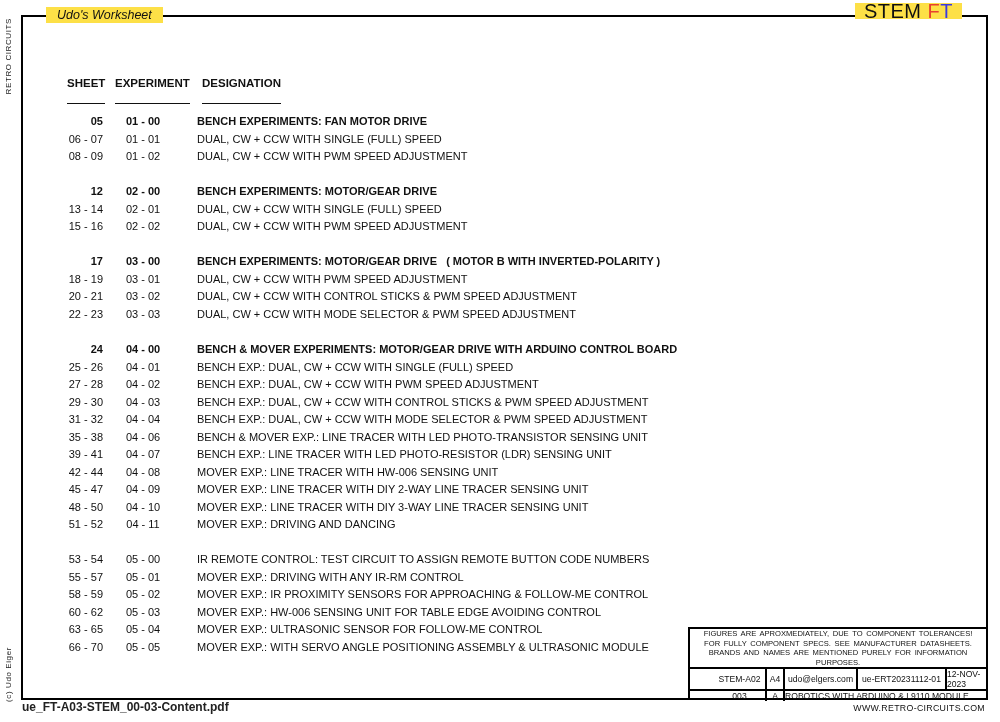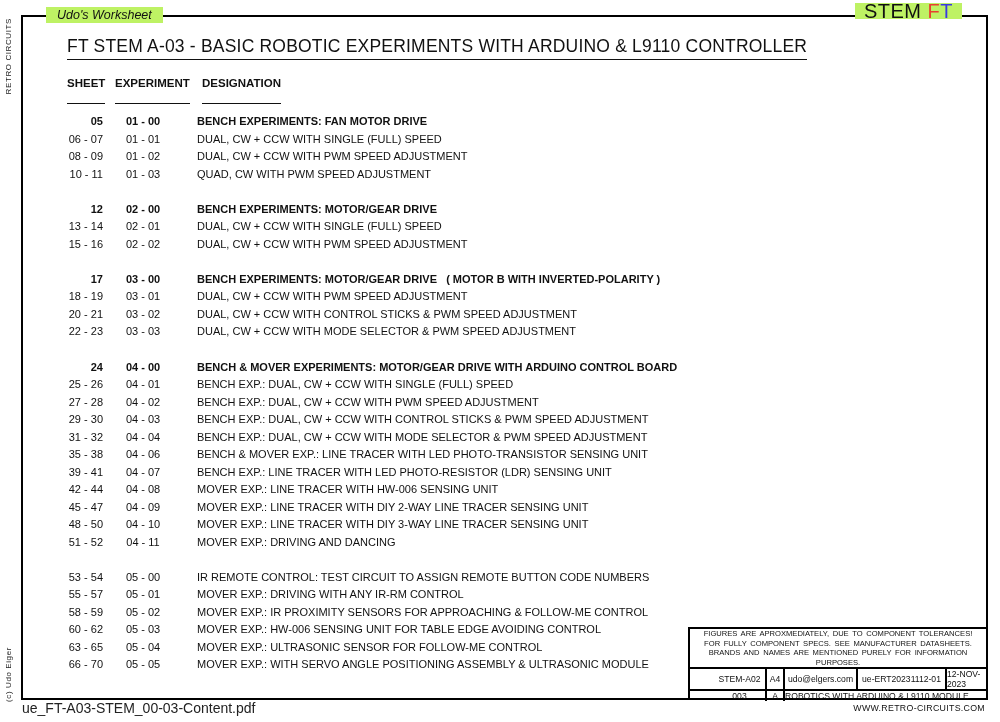--- a/index.html
+++ b/index.html
@@ -1,20 +1,20 @@
 <!DOCTYPE html>
 <html><head>
 <meta charset="utf-8">
 <style>
   html,body{margin:0;padding:0;background:#e8e8e8;}
   .page{position:relative;width:1000px;height:722px;background:#ffffff;
         font-family:"Liberation Sans",sans-serif;color:#111;overflow:hidden;}
   .frame{position:absolute;left:21px;top:15px;width:967px;height:685px;
          border:2px solid #000;box-sizing:border-box;}
-  .frame-label{position:absolute;background:#bef264;line-height:16px;height:16px;}
+  .frame-label{position:absolute;background:#fde047;line-height:16px;height:16px;}
   .label-left{left:46px;top:7px;padding:0 11px;font-size:12.5px;font-style:italic;}
   .label-right{right:38px;top:3px;padding:0 9px;font-size:20px;letter-spacing:.5px;}
   .vtext{position:absolute;writing-mode:vertical-rl;transform:rotate(180deg);
          font-size:8px;letter-spacing:.6px;color:#222;}
   .v-top{left:4px;top:18px;}
   .v-bottom{left:4px;top:647px;}
   .page-title{position:absolute;left:67px;top:36px;font-size:17.5px;font-weight:400;
               letter-spacing:.2px;border-bottom:1.6px solid #111;padding-bottom:2px;white-space:pre;}
   .col-headers{position:absolute;top:77px;left:0;width:100%;font-size:11.5px;font-weight:700;}
   .col-headers span{position:absolute;border-bottom:1.6px solid #111;padding-bottom:14px;}
@@ -32,48 +32,46 @@
            justify-content:center;text-align:center;font-size:7.6px;line-height:9.6px;
            word-spacing:1.5px;box-sizing:border-box;}
   .tb-row{display:flex;box-sizing:border-box;font-size:8.6px;align-items:center;}
   .tb-info{flex:0 0 18px;border-bottom:2px solid #000;}
   .tb-rev{flex:1;}
   .tb-cell{height:100%;display:flex;align-items:center;justify-content:center;
            border-right:2px solid #000;box-sizing:border-box;}
   .tb-cell:last-child{border-right:none;}
   .w1{width:53px;margin-left:24px;} .w2{width:18px;} .w3{width:73px;} .w4{width:89px;} .w5{flex:1;}
   .w-desc{flex:1;justify-content:flex-start;}
-  .filename{position:absolute;left:22px;top:700px;font-size:14px;color:#222;}
+  .filename{position:absolute;left:22px;top:700px;font-size:12px;color:#222;font-weight:bold;}
   .website{position:absolute;right:15px;top:703px;font-size:8.8px;letter-spacing:.3px;}
 </style>
 </head>
 <body>
 
 <div class="page">
   <div class="frame"></div>
 
   <div class="vtext v-top">RETRO CIRCUITS</div>
   <div class="vtext v-bottom">(c) Udo Eiger</div>
 
   <div class="frame-label label-left">Udo's Worksheet</div>
   <div class="frame-label label-right"><span>STEM </span><span style="color: rgb(232, 64, 47);">F</span><span style="color: rgb(58, 58, 224);">T</span></div>
 
-  <div class="page-title">FT STEM A-03 - BASIC ROBOTIC EXPERIMENTS WITH ARDUINO &amp; L9110 CONTROLLER</div>
 
   <div class="col-headers">
     <span class="h-sheet">SHEET</span>
     <span class="h-exp">EXPERIMENT</span>
     <span class="h-desig">DESIGNATION</span>
   </div>
 
   <div class="toc">
       <div class="trow bold"><span class="c-sheet">05</span><span class="c-exp">01 - 00</span><span class="c-desig">BENCH EXPERIMENTS: FAN MOTOR DRIVE</span></div>
       <div class="trow"><span class="c-sheet">06 - 07</span><span class="c-exp">01 - 01</span><span class="c-desig">DUAL, CW + CCW WITH SINGLE (FULL) SPEED</span></div>
       <div class="trow"><span class="c-sheet">08 - 09</span><span class="c-exp">01 - 02</span><span class="c-desig">DUAL, CW + CCW WITH PWM SPEED ADJUSTMENT</span></div>
-      <div class="trow"><span class="c-sheet">10 - 11</span><span class="c-exp">01 - 03</span><span class="c-desig">QUAD, CW WITH PWM SPEED ADJUSTMENT</span></div>
       <div class="group-gap"></div>
       <div class="trow bold"><span class="c-sheet">12</span><span class="c-exp">02 - 00</span><span class="c-desig">BENCH EXPERIMENTS: MOTOR/GEAR DRIVE</span></div>
       <div class="trow"><span class="c-sheet">13 - 14</span><span class="c-exp">02 - 01</span><span class="c-desig">DUAL, CW + CCW WITH SINGLE (FULL) SPEED</span></div>
       <div class="trow"><span class="c-sheet">15 - 16</span><span class="c-exp">02 - 02</span><span class="c-desig">DUAL, CW + CCW WITH PWM SPEED ADJUSTMENT</span></div>
       <div class="group-gap"></div>
       <div class="trow bold"><span class="c-sheet">17</span><span class="c-exp">03 - 00</span><span class="c-desig">BENCH EXPERIMENTS: MOTOR/GEAR DRIVE   ( MOTOR B WITH INVERTED-POLARITY )</span></div>
       <div class="trow"><span class="c-sheet">18 - 19</span><span class="c-exp">03 - 01</span><span class="c-desig">DUAL, CW + CCW WITH PWM SPEED ADJUSTMENT</span></div>
       <div class="trow"><span class="c-sheet">20 - 21</span><span class="c-exp">03 - 02</span><span class="c-desig">DUAL, CW + CCW WITH CONTROL STICKS &amp; PWM SPEED ADJUSTMENT</span></div>
       <div class="trow"><span class="c-sheet">22 - 23</span><span class="c-exp">03 - 03</span><span class="c-desig">DUAL, CW + CCW WITH MODE SELECTOR &amp; PWM SPEED ADJUSTMENT</span></div>
       <div class="group-gap"></div>

